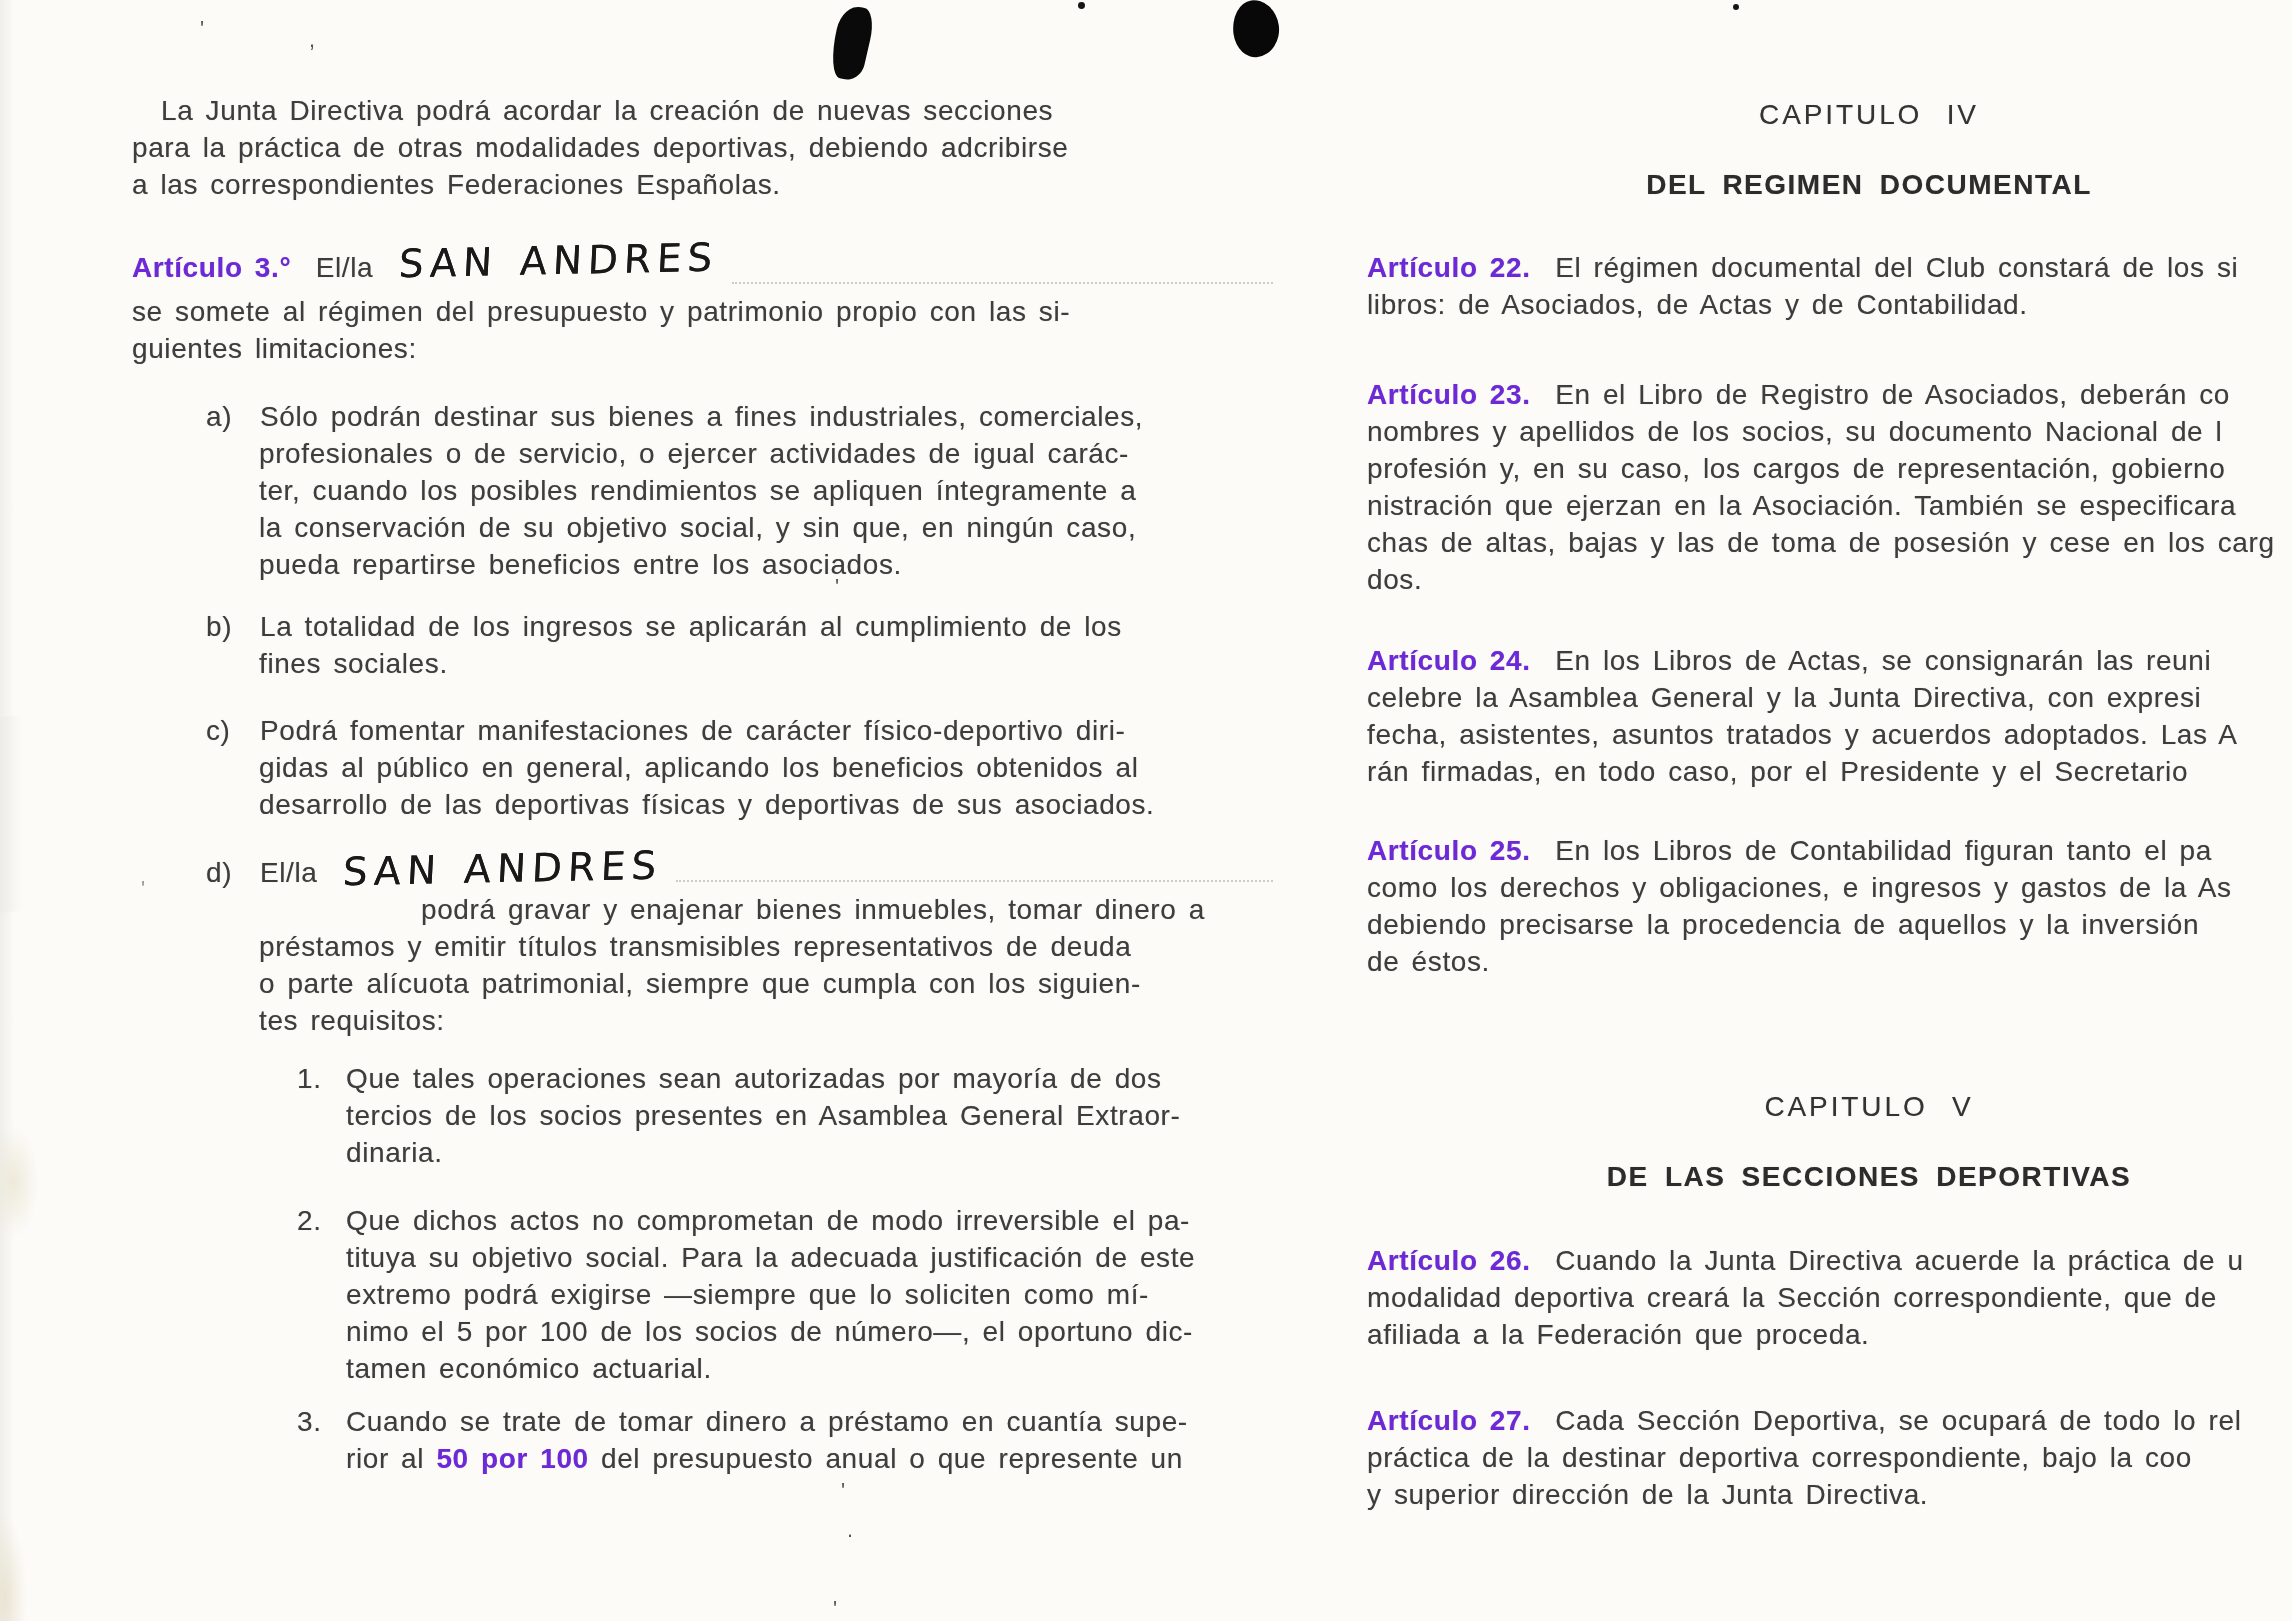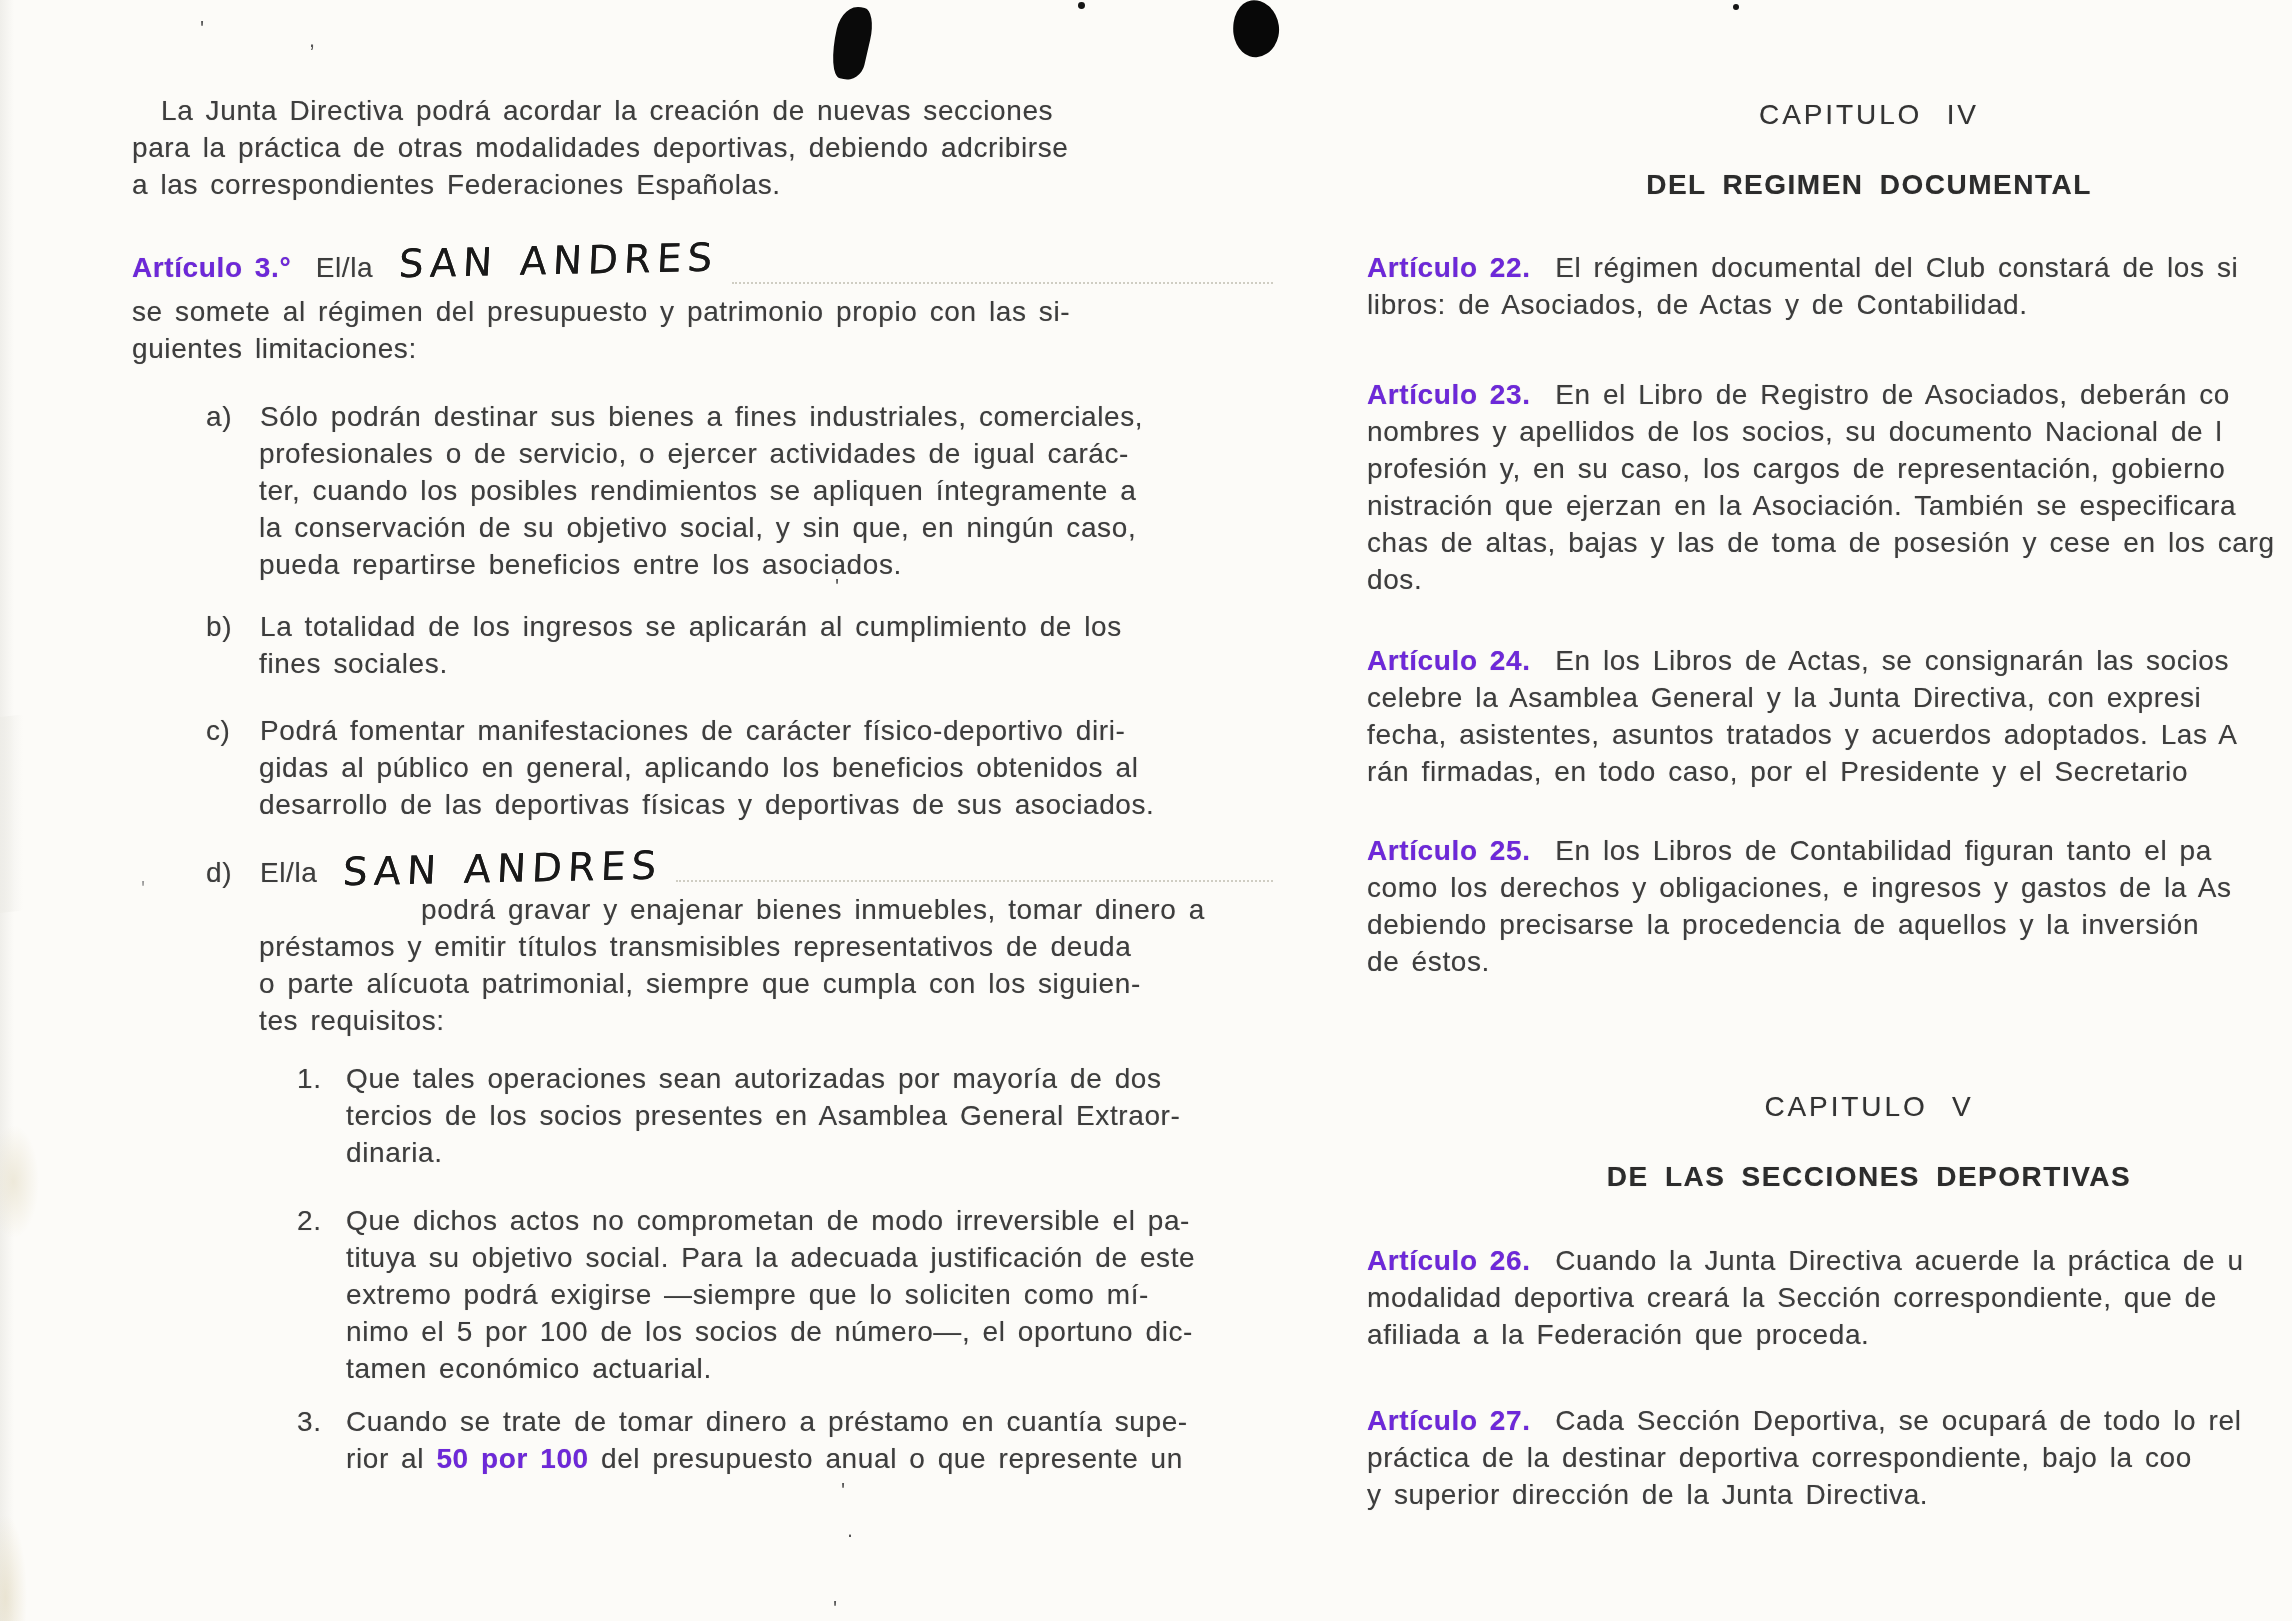--- a/index.html
+++ b/index.html
@@ -164,21 +164,21 @@
     </div>
     <div class="block" data-key="a23">
       <div class="line"><span class="seg-b">Artículo 23.</span><span class="seg-t">  En el Libro de Registro de Asociados, deberán co</span></div>
       <div class="line"><span class="seg-t">nombres y apellidos de los socios, su documento Nacional de l</span></div>
       <div class="line"><span class="seg-t">profesión y, en su caso, los cargos de representación, gobierno</span></div>
       <div class="line"><span class="seg-t">nistración que ejerzan en la Asociación. También se especificara</span></div>
       <div class="line"><span class="seg-t">chas de altas, bajas y las de toma de posesión y cese en los carg</span></div>
       <div class="line"><span class="seg-t">dos.</span></div>
     </div>
     <div class="block" data-key="a24">
-      <div class="line"><span class="seg-b">Artículo 24.</span><span class="seg-t">  En los Libros de Actas, se consignarán las socios</span></div>
+      <div class="line"><span class="seg-b">Artículo 24.</span><span class="seg-t">  En los Libros de Actas, se consignarán las reuni</span></div>
       <div class="line"><span class="seg-t">celebre la Asamblea General y la Junta Directiva, con expresi</span></div>
       <div class="line"><span class="seg-t">fecha, asistentes, asuntos tratados y acuerdos adoptados. Las A</span></div>
       <div class="line"><span class="seg-t">rán firmadas, en todo caso, por el Presidente y el Secretario</span></div>
     </div>
     <div class="block" data-key="a25">
       <div class="line"><span class="seg-b">Artículo 25.</span><span class="seg-t">  En los Libros de Contabilidad figuran tanto el pa</span></div>
       <div class="line"><span class="seg-t">como los derechos y obligaciones, e ingresos y gastos de la As</span></div>
       <div class="line"><span class="seg-t">debiendo precisarse la procedencia de aquellos y la inversión</span></div>
       <div class="line"><span class="seg-t">de éstos.</span></div>
     </div>

